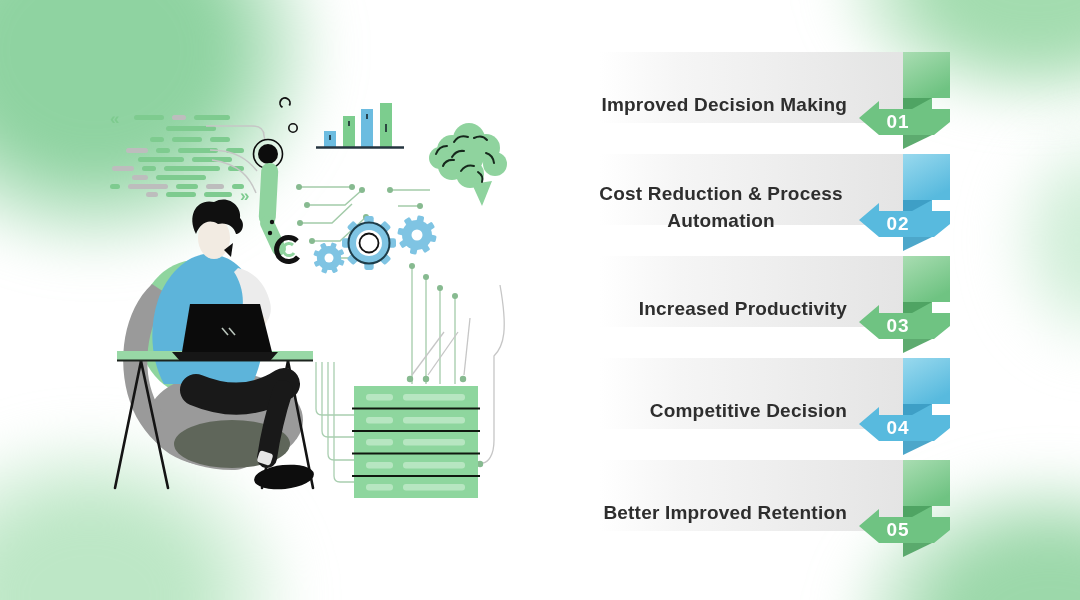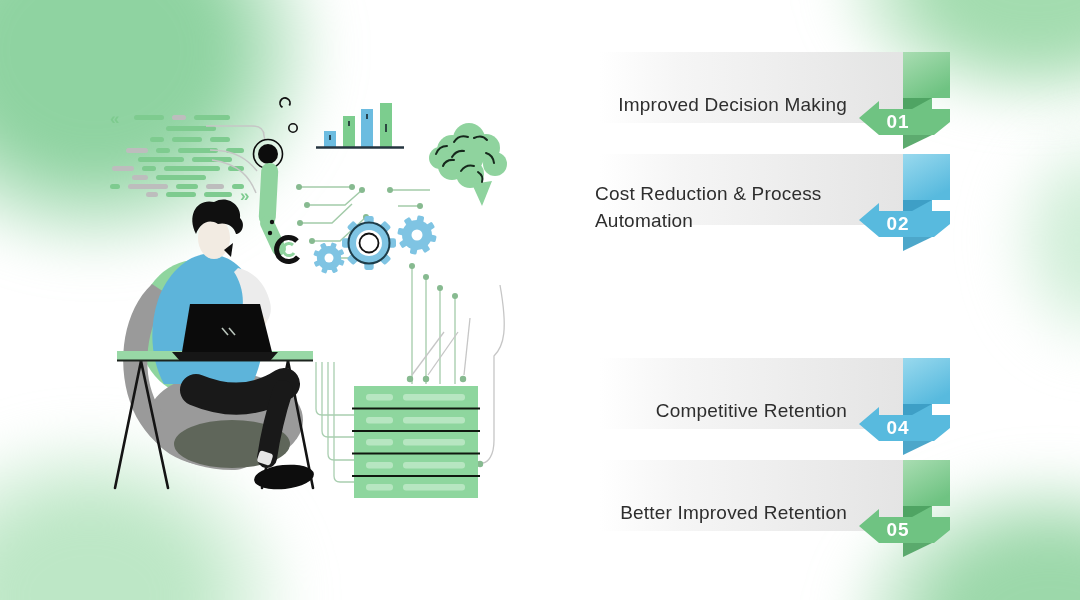--- a/index.html
+++ b/index.html
@@ -14,22 +14,22 @@
     background:radial-gradient(closest-side,rgba(205,237,213,.95) 40%,rgba(205,237,213,0) 98%);}
   #blob-bl{left:-130px;top:420px;width:440px;height:350px;
     background:radial-gradient(closest-side,#bde7c6 45%,rgba(189,231,198,0) 98%);}
   #blob-br{left:830px;top:460px;width:440px;height:320px;
     background:radial-gradient(closest-side,#9cd8aa 45%,rgba(156,216,170,0) 98%);}
   .layer{position:absolute;z-index:1;}
   .benefit-row{position:absolute;left:0;width:1080px;height:100px;}
   .benefit-bar{position:absolute;left:600px;top:0;width:306px;height:71px;
     background:linear-gradient(90deg,rgba(228,228,228,0) 0%,rgba(228,228,228,.35) 25%,#e4e4e4 100%);}
   .benefit-text{position:absolute;right:233px;top:0;height:71px;display:flex;align-items:center;}
-  .benefit-label{max-width:252px;text-align:left;font-size:19px;line-height:1.42;
-    font-weight:400;color:var(--text,#2e2e2e);letter-spacing:.2px;margin-top:36px;}
+  .benefit-label{max-width:252px;text-align:center;font-size:19px;line-height:1.42;
+    font-weight:700;color:var(--text,#2e2e2e);letter-spacing:.2px;margin-top:36px;}
   .ribbon{position:absolute;left:856px;top:0;}
   .r-num{font-family:"Liberation Sans",sans-serif;font-size:19px;font-weight:700;
     fill:#ffffff;letter-spacing:1px;}
   .green .r-sq{fill:url(#gradGreen);} .blue .r-sq{fill:url(#gradBlue);}
   .green .r-band,.green .r-main{fill:var(--green,#6fc382);}
   .blue  .r-band,.blue  .r-main{fill:var(--blue,#58bade);}
   .green .r-fold{fill:var(--green_dark,#4fa463);} .blue .r-fold{fill:var(--blue_dark,#3e9fc6);}
   .green .r-tail{fill:var(--green_dark,#4fa463);opacity:.92;}
   .blue  .r-tail{fill:var(--blue_dark,#3e9fc6);opacity:.92;}
   .gg1{stop-color:var(--green_light,#a9ddb2);} .gg2{stop-color:var(--green,#6fc382);}
@@ -327,25 +327,39 @@
     <svg class="ribbon blue" width="94" height="100" viewBox="0 0 94 100">
       <polygon class="r-sq" points="47,0 94,0 94,46 47,46"></polygon>
       <polygon class="r-band" points="47,46 76,46 76,62 47,62"></polygon>
       <polygon class="r-fold" points="47,46 76,46 47,62"></polygon>
       <polygon class="r-main" points="3,66 23,49 23,57 94,57 94,70 78,83 23,83"></polygon>
       <polygon class="r-tail" points="47,83 76,83 47,97"></polygon>
       <text class="r-num" x="42" y="76" text-anchor="middle">02</text>
     </svg>
   </div>
 
+  <div class="benefit-row green" style="top:256px">
+    <div class="benefit-bar"></div>
+    <div class="benefit-text">
+        <div class="benefit-label">Increased Productivity</div>
+      </div>
+    <svg class="ribbon green" width="94" height="100" viewBox="0 0 94 100">
+      <polygon class="r-sq" points="47,0 94,0 94,46 47,46"></polygon>
+      <polygon class="r-band" points="47,46 76,46 76,62 47,62"></polygon>
+      <polygon class="r-fold" points="47,46 76,46 47,62"></polygon>
+      <polygon class="r-main" points="3,66 23,49 23,57 94,57 94,70 78,83 23,83"></polygon>
+      <polygon class="r-tail" points="47,83 76,83 47,97"></polygon>
+      <text class="r-num" x="42" y="76" text-anchor="middle">03</text>
+    </svg>
+  </div>
 
   <div class="benefit-row blue" style="top:358px">
     <div class="benefit-bar"></div>
     <div class="benefit-text">
-        <div class="benefit-label">Competitive Retention</div>
+        <div class="benefit-label">Competitive Decision</div>
       </div>
     <svg class="ribbon blue" width="94" height="100" viewBox="0 0 94 100">
       <polygon class="r-sq" points="47,0 94,0 94,46 47,46"></polygon>
       <polygon class="r-band" points="47,46 76,46 76,62 47,62"></polygon>
       <polygon class="r-fold" points="47,46 76,46 47,62"></polygon>
       <polygon class="r-main" points="3,66 23,49 23,57 94,57 94,70 78,83 23,83"></polygon>
       <polygon class="r-tail" points="47,83 76,83 47,97"></polygon>
       <text class="r-num" x="42" y="76" text-anchor="middle">04</text>
     </svg>
   </div>

